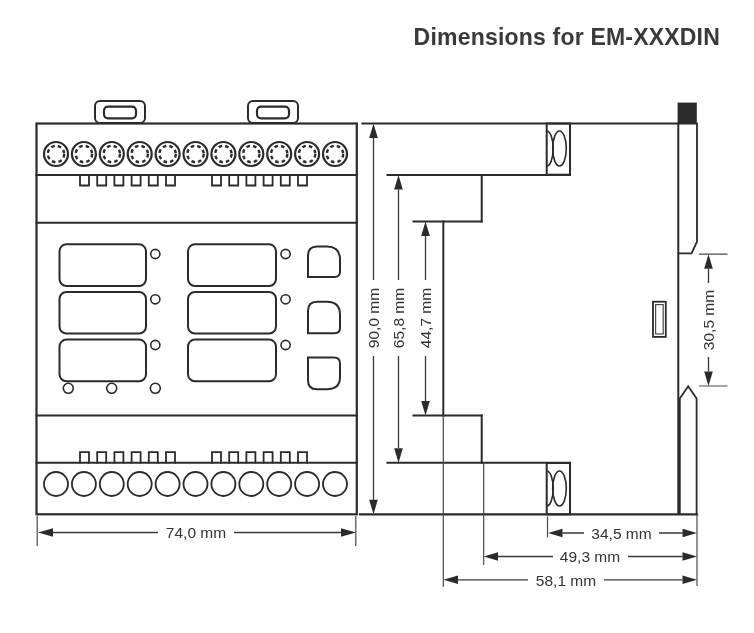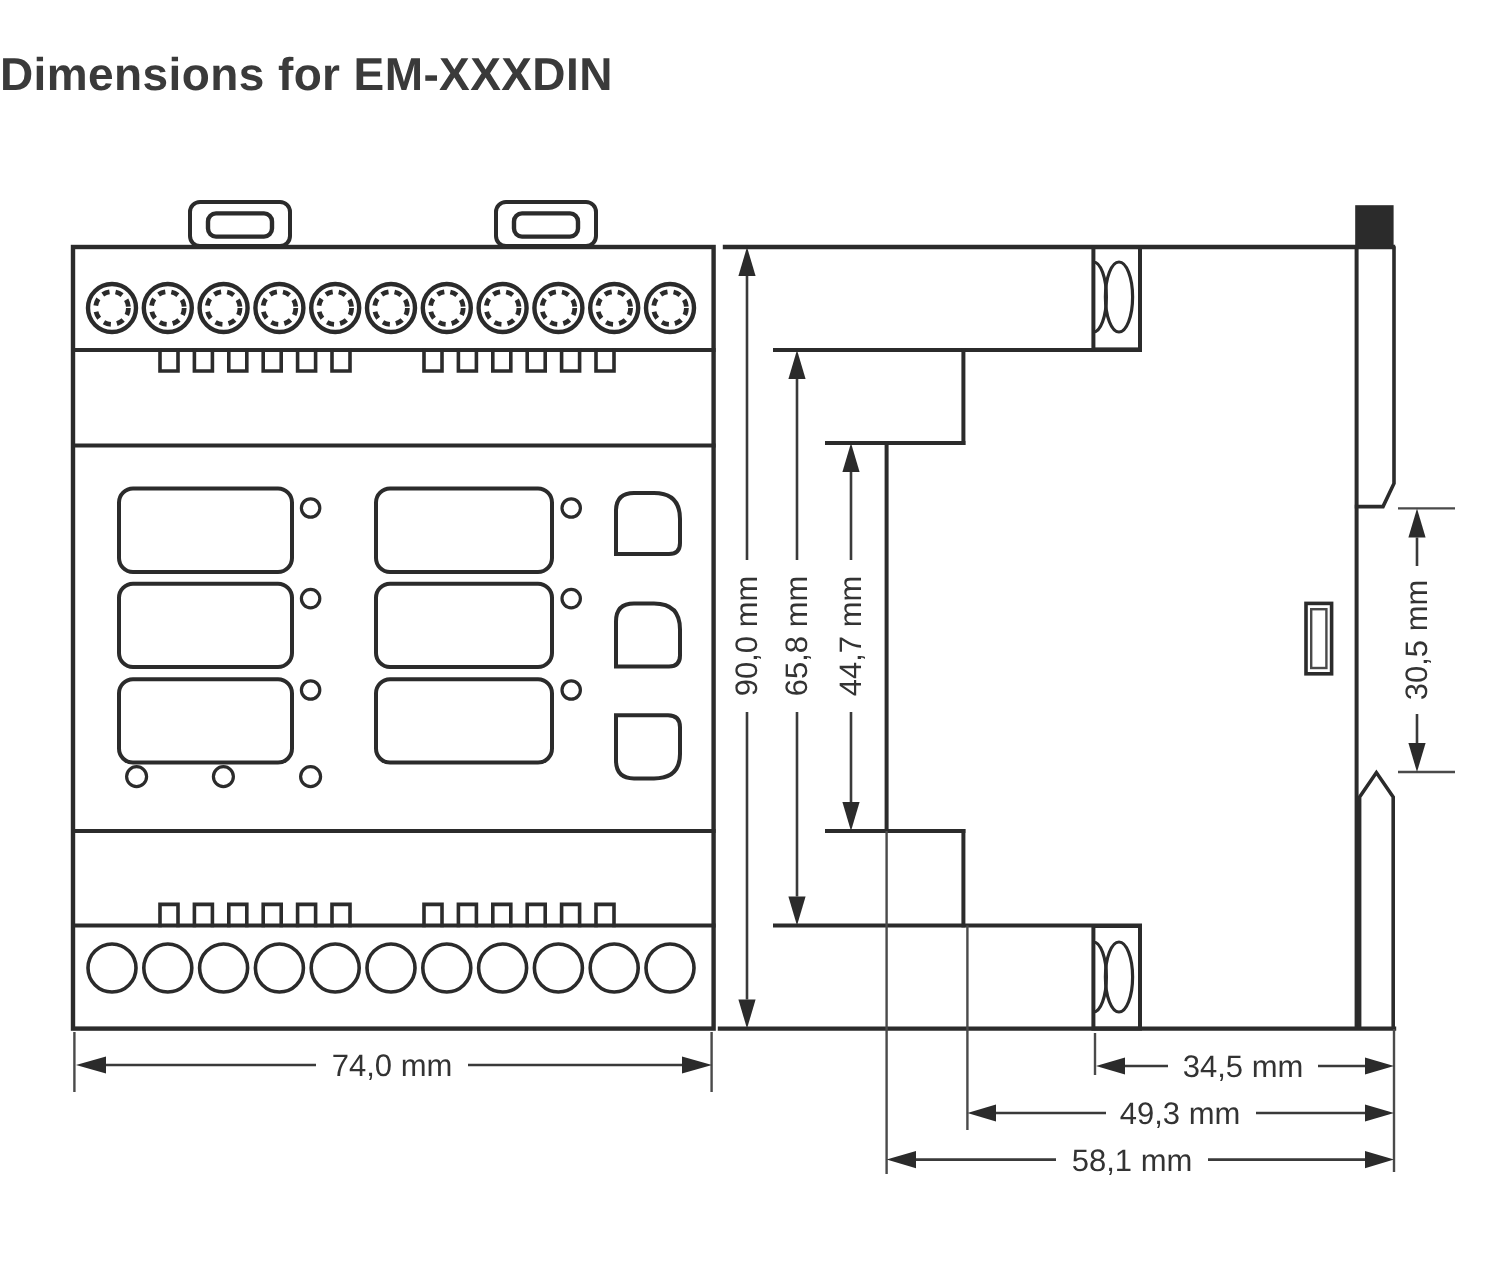--- a/index.html
+++ b/index.html
@@ -1,18 +1,18 @@
 <!DOCTYPE html>
 <html><head>
 <meta charset="utf-8">
 <style>
   html,body{margin:0;padding:0;background:#ffffff;}
   #stage{position:relative;width:754px;height:633px;background:#ffffff;overflow:hidden;
          font-family:"Liberation Sans", sans-serif;}
-  #title{position:absolute;left:0;top:24px;width:720px;text-align:left;
+  #title{position:absolute;left:0;top:24px;width:720px;text-align:right;
          font-size:23px;font-weight:bold;color:#3a3a3a;letter-spacing:0.2px;}
   svg{position:absolute;left:0;top:0;}
   .ln   {stroke:#2b2b2b;stroke-width:2;fill:none;stroke-linecap:square;}
   .ln22 {stroke:#2b2b2b;stroke-width:2.2;fill:none;stroke-linecap:square;}
   .ln18 {stroke:#2b2b2b;stroke-width:1.8;fill:none;stroke-linecap:square;}
   .ln16 {stroke:#2b2b2b;stroke-width:1.6;fill:none;}
   .thin {stroke:#4a4a4a;stroke-width:1.2;fill:none;}
   .dim  {stroke:#3a3a3a;stroke-width:1.3;fill:none;}
   .arr  {fill:#2b2b2b;stroke:none;}
   .fillb{fill:#2b2b2b;stroke:none;}

